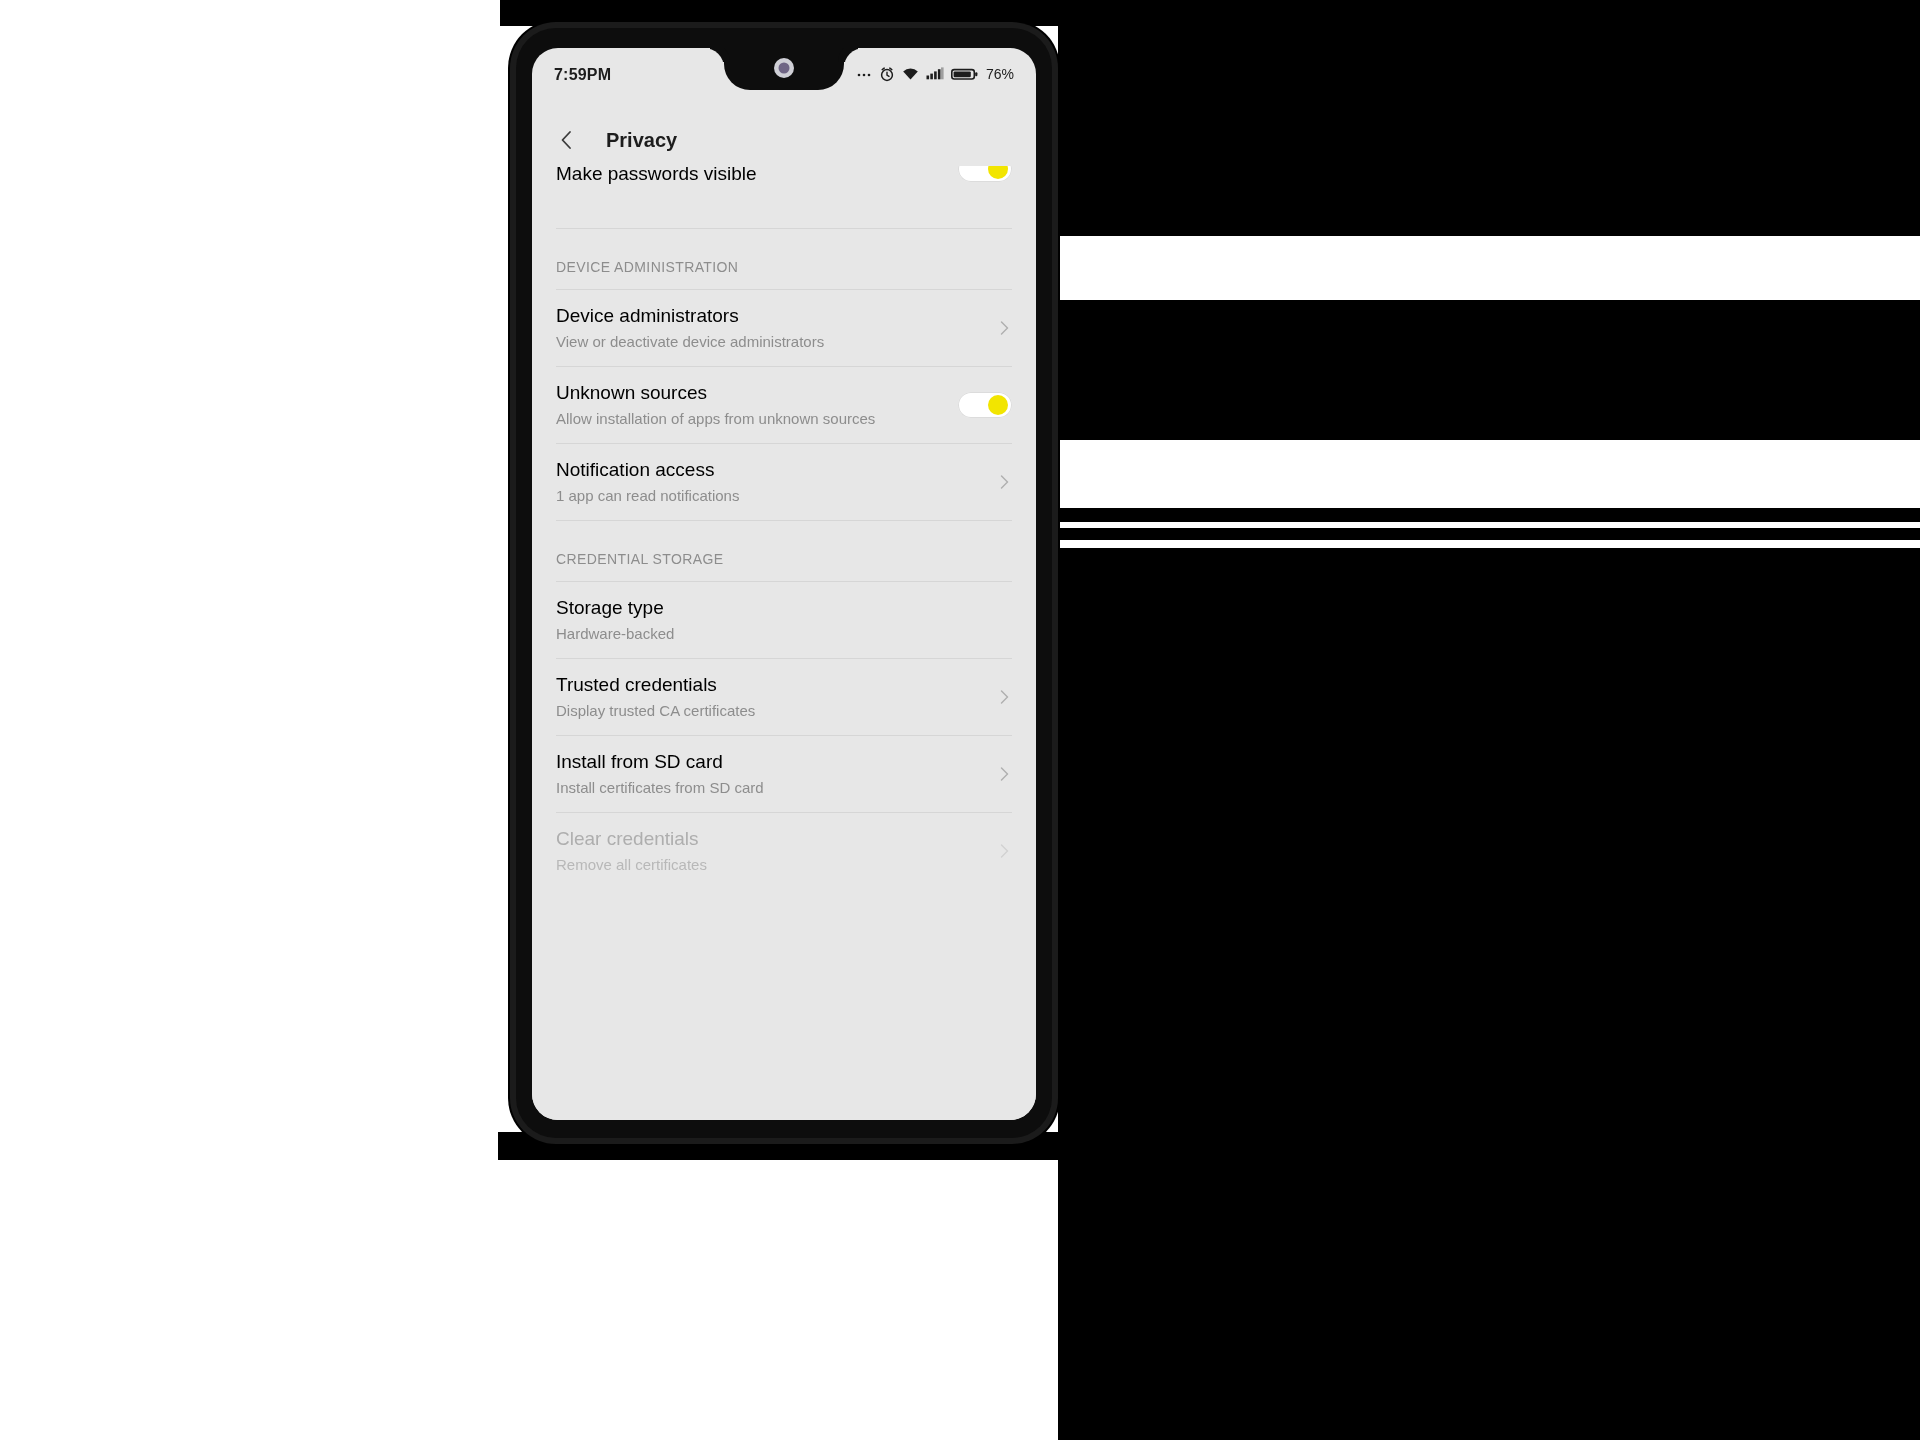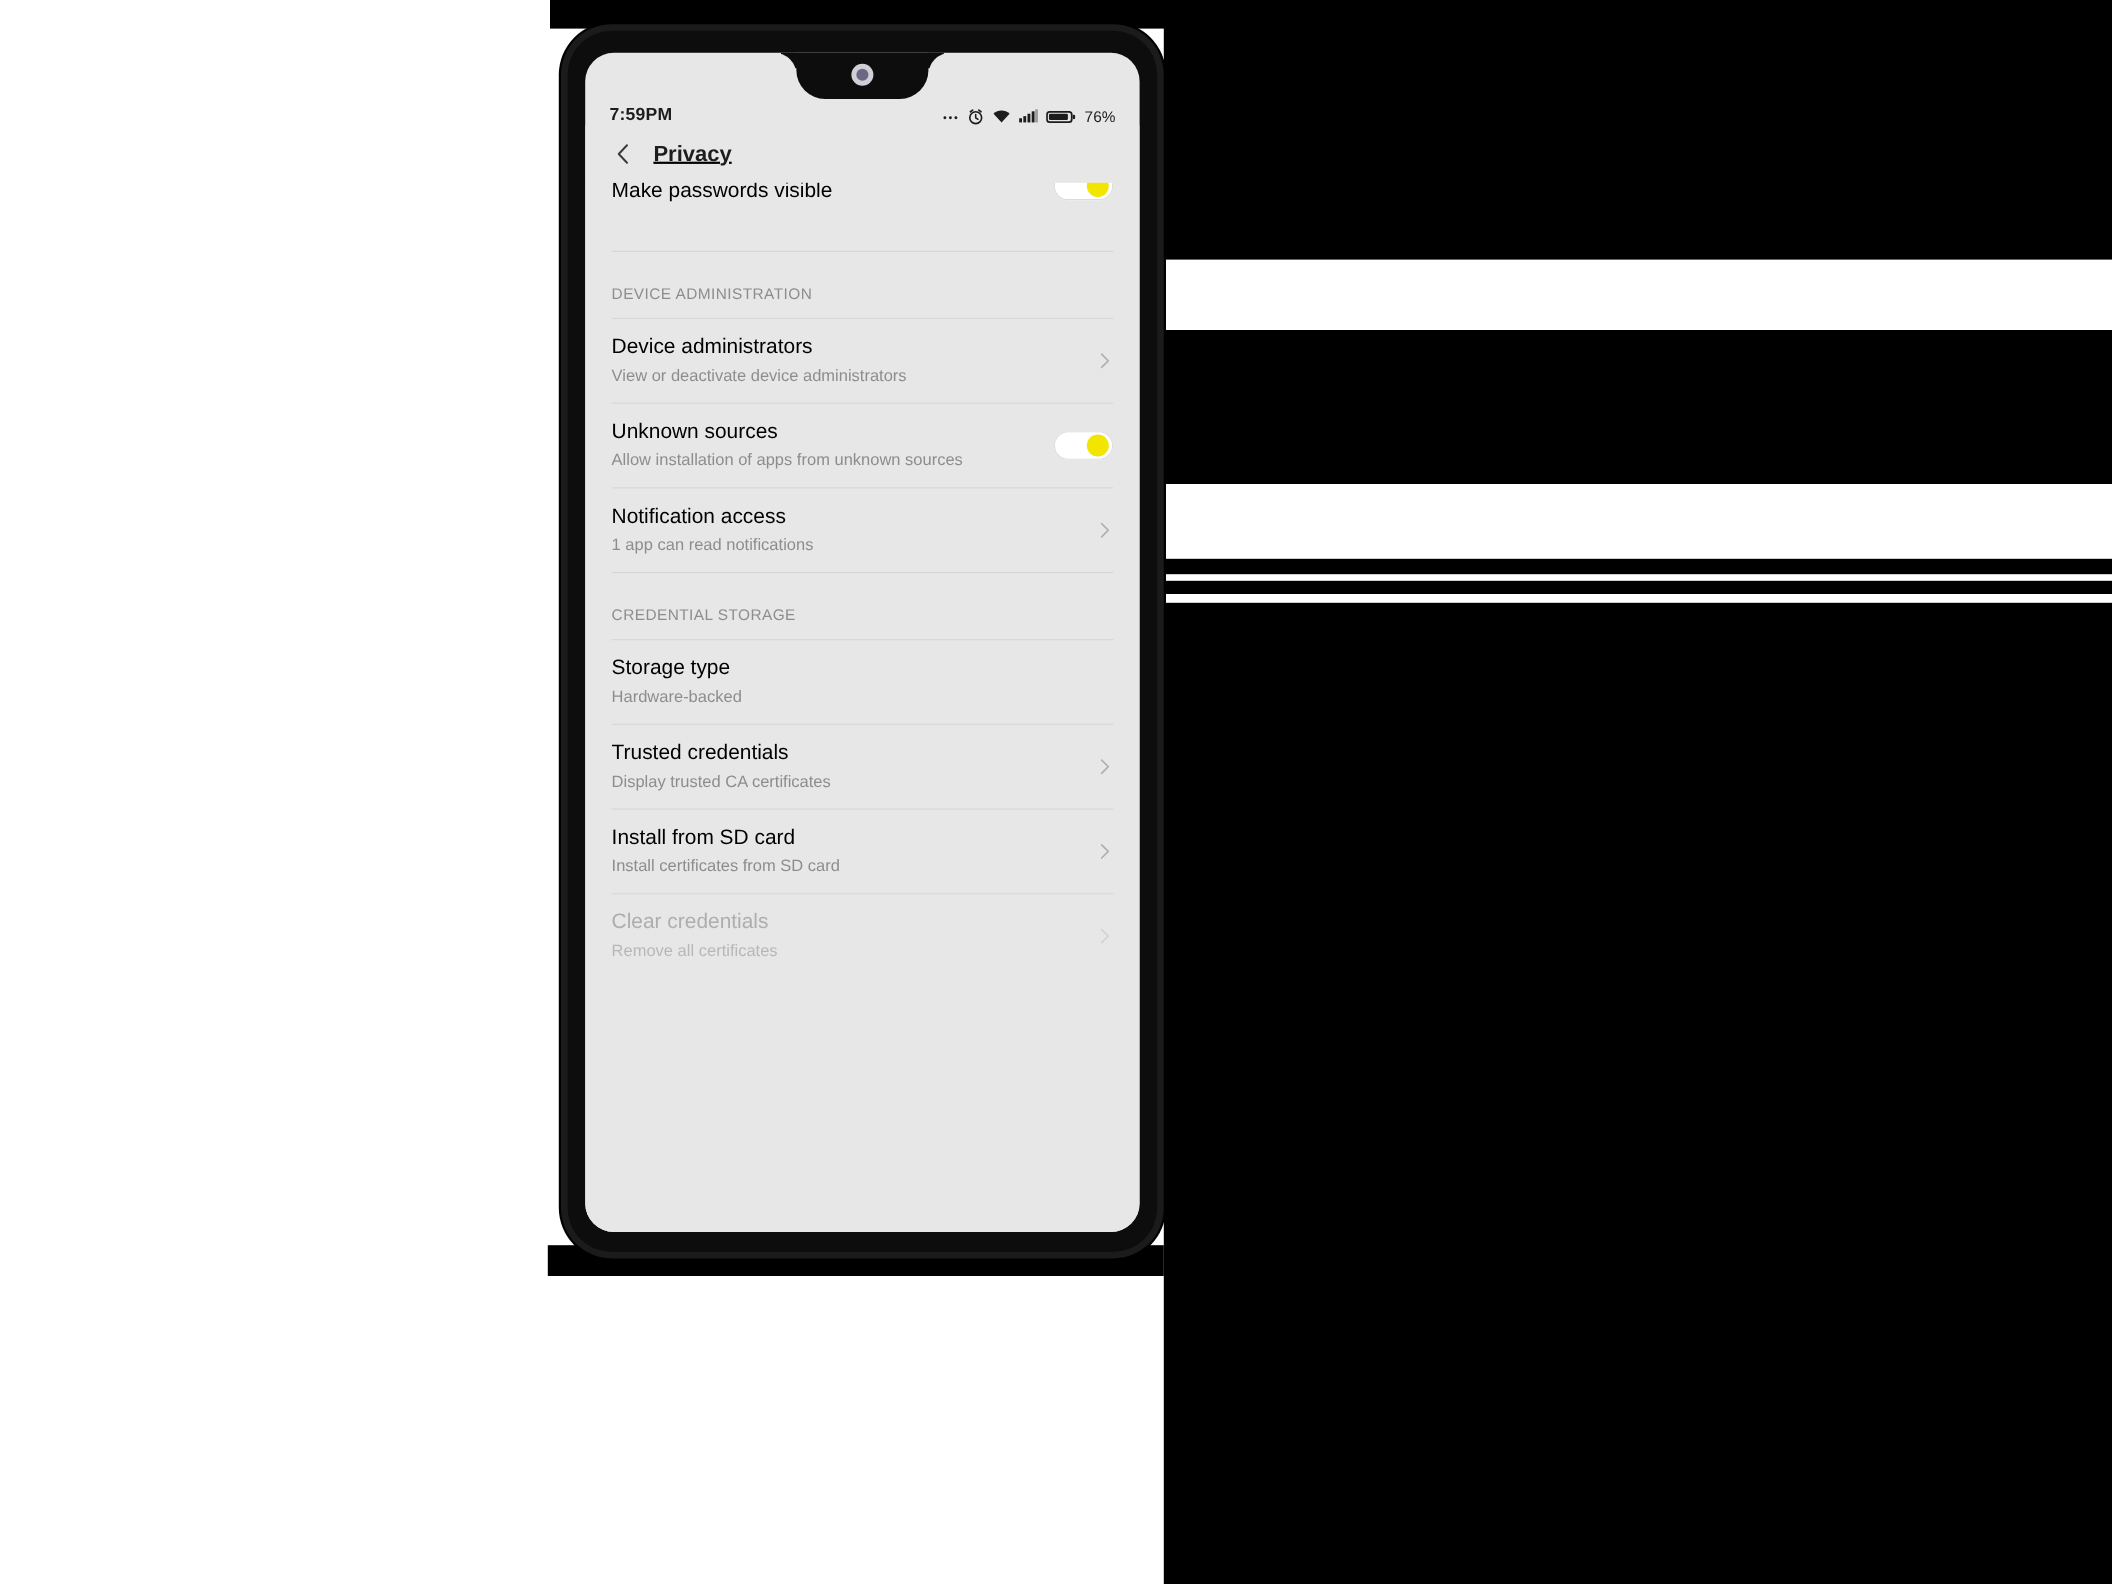--- a/index.html
+++ b/index.html
@@ -112,21 +112,21 @@
   }
 
   
   #status-bar {
     position: absolute;
     left: 0;
     top: 0;
     width: 100%;
     height: 66px;
     display: flex;
-    align-items: flex-end;
+    align-items: flex-start;
     justify-content: space-between;
     padding: 0 22px;
     box-sizing: border-box;
     z-index: 7;
   }
   #status-time {
     font-size: 16px;
     font-weight: bold;
     color: #1d1d1d;
     letter-spacing: .2px;
@@ -147,26 +147,25 @@
 
   
   #app-bar {
     position: absolute;
     left: 0;
     top: 66px;
     width: 100%;
     height: 52px;
     display: flex;
     align-items: center;
-    gap: 16px;
+    gap: 28px;
     padding: 0 24px;
     box-sizing: border-box;
     background: #e7e7e7;
     z-index: 5;
-    text-decoration: underline;
   }
   #back-chevron {
     width: 22px;
     height: 22px;
     flex: 0 0 auto;
     cursor: pointer;
   }
   #page-title {
     font-size: 20px;
     font-weight: bold;

